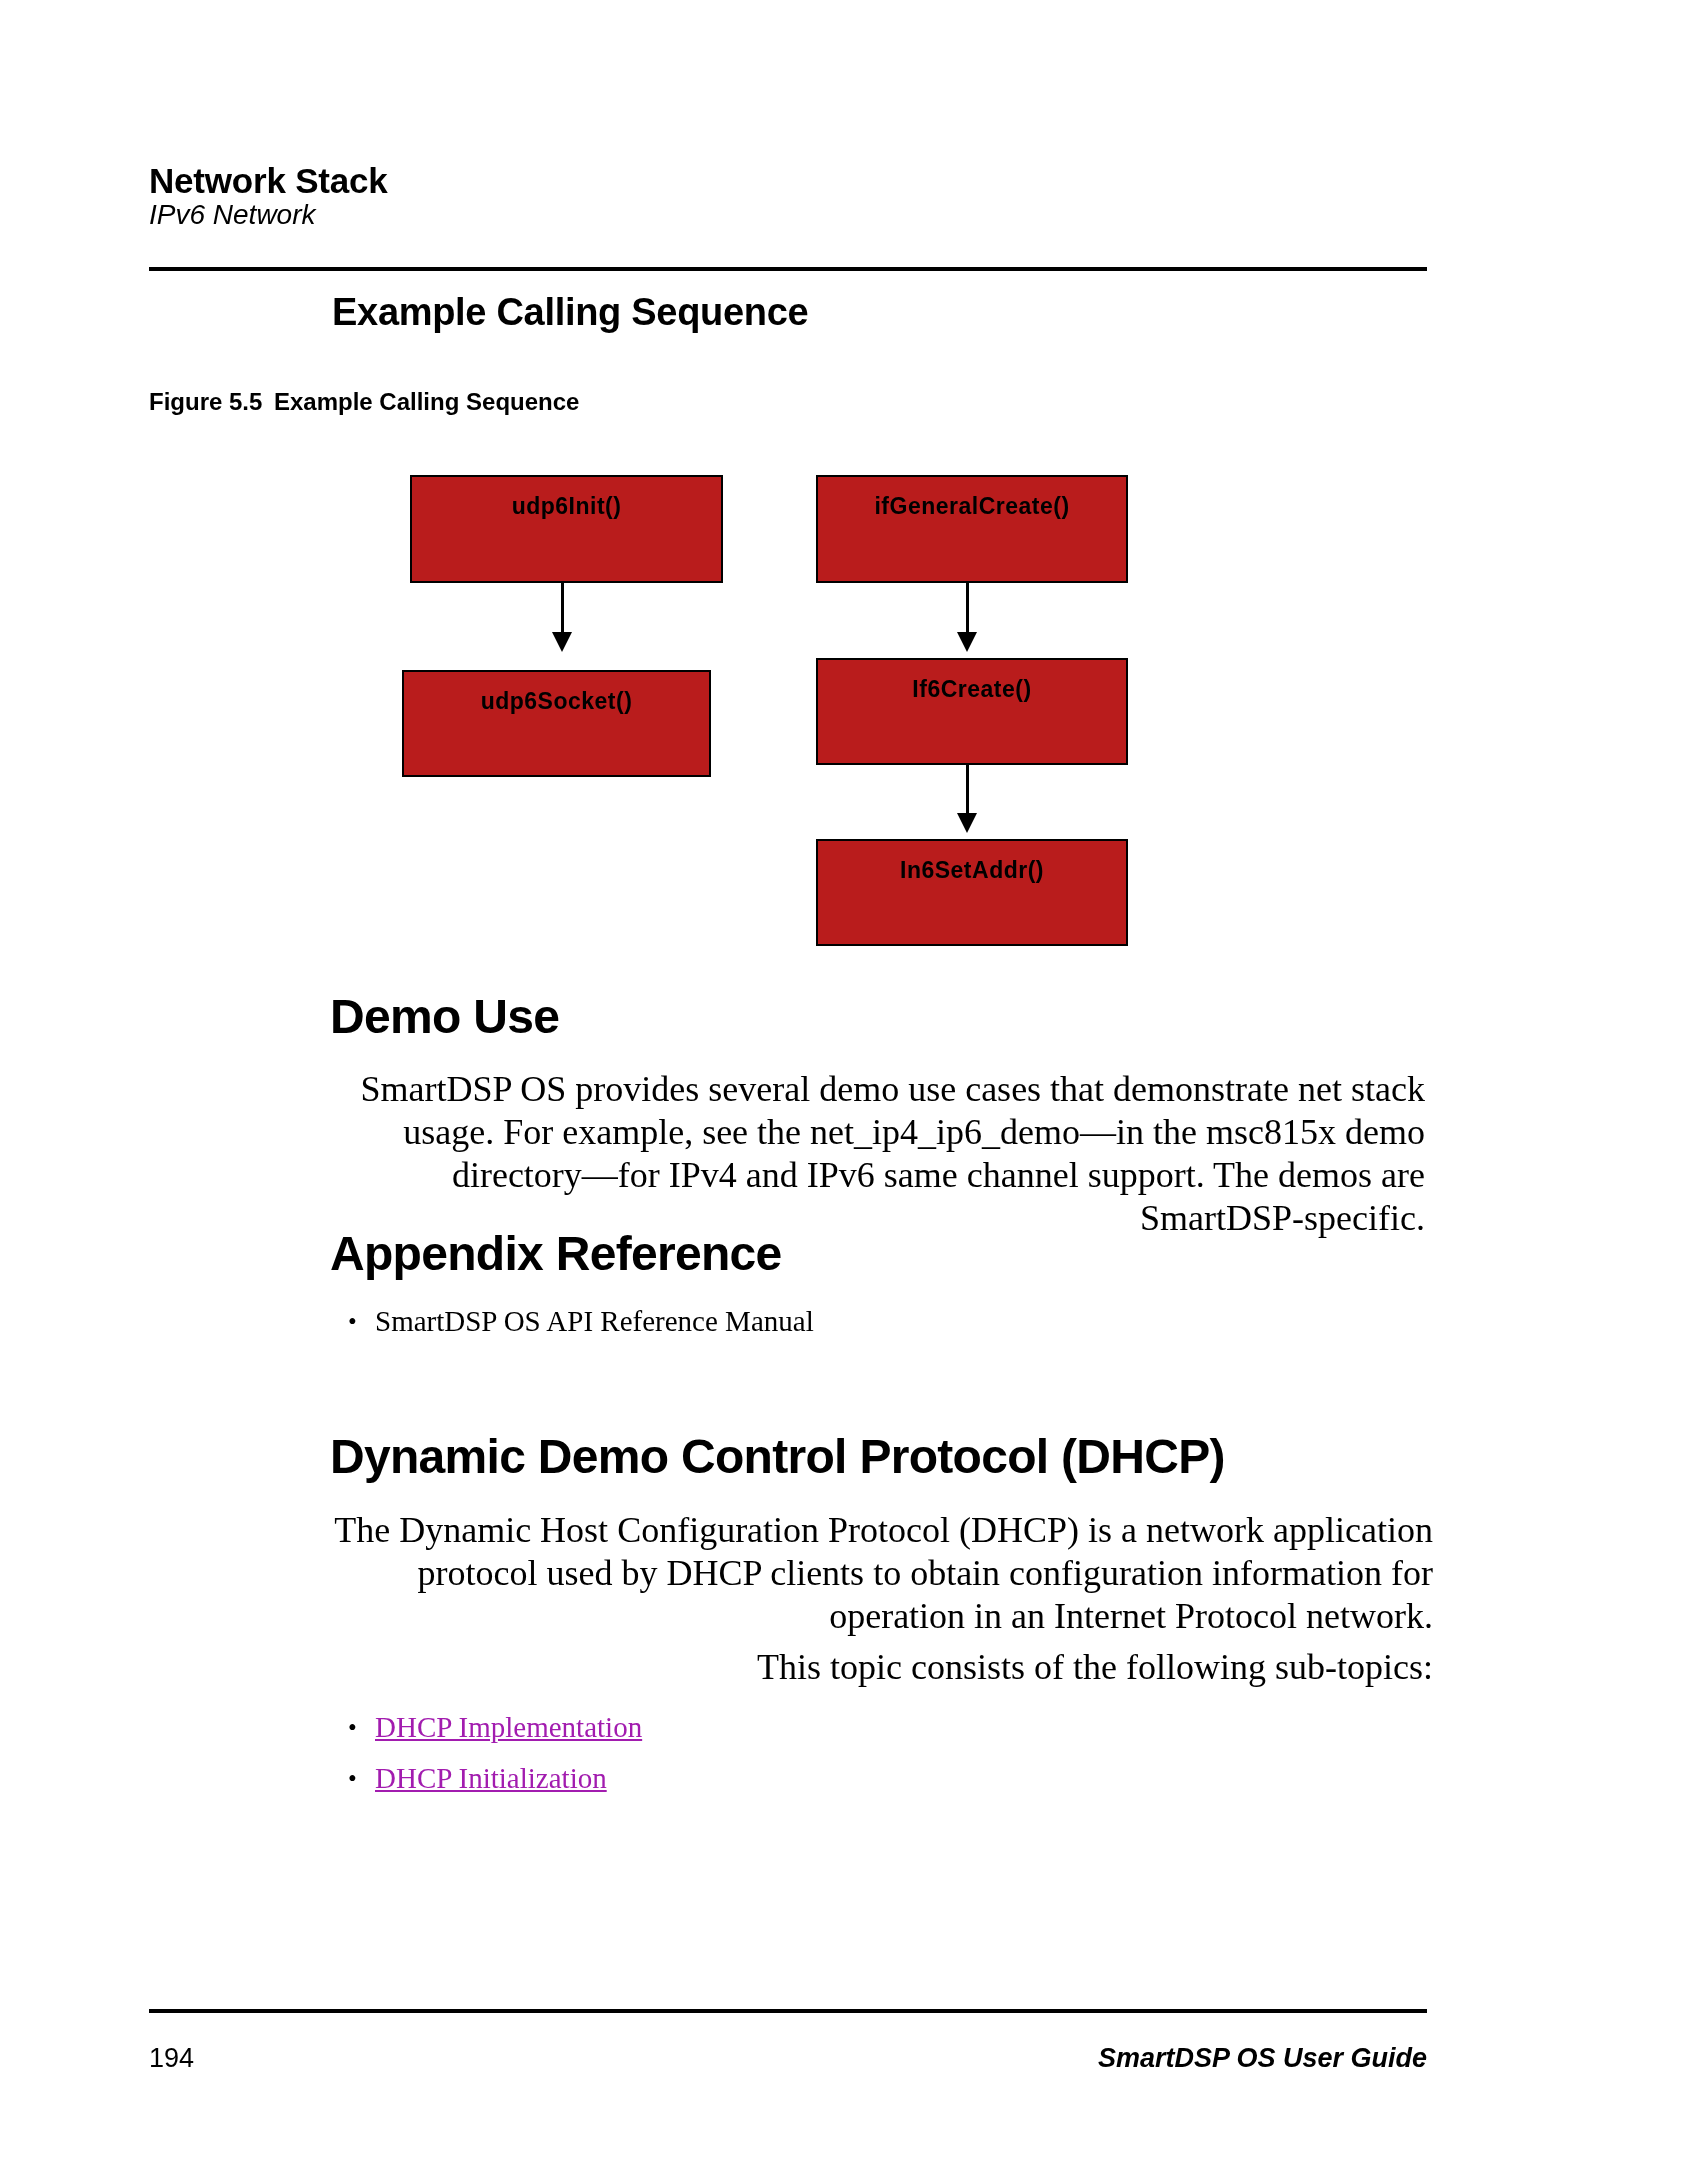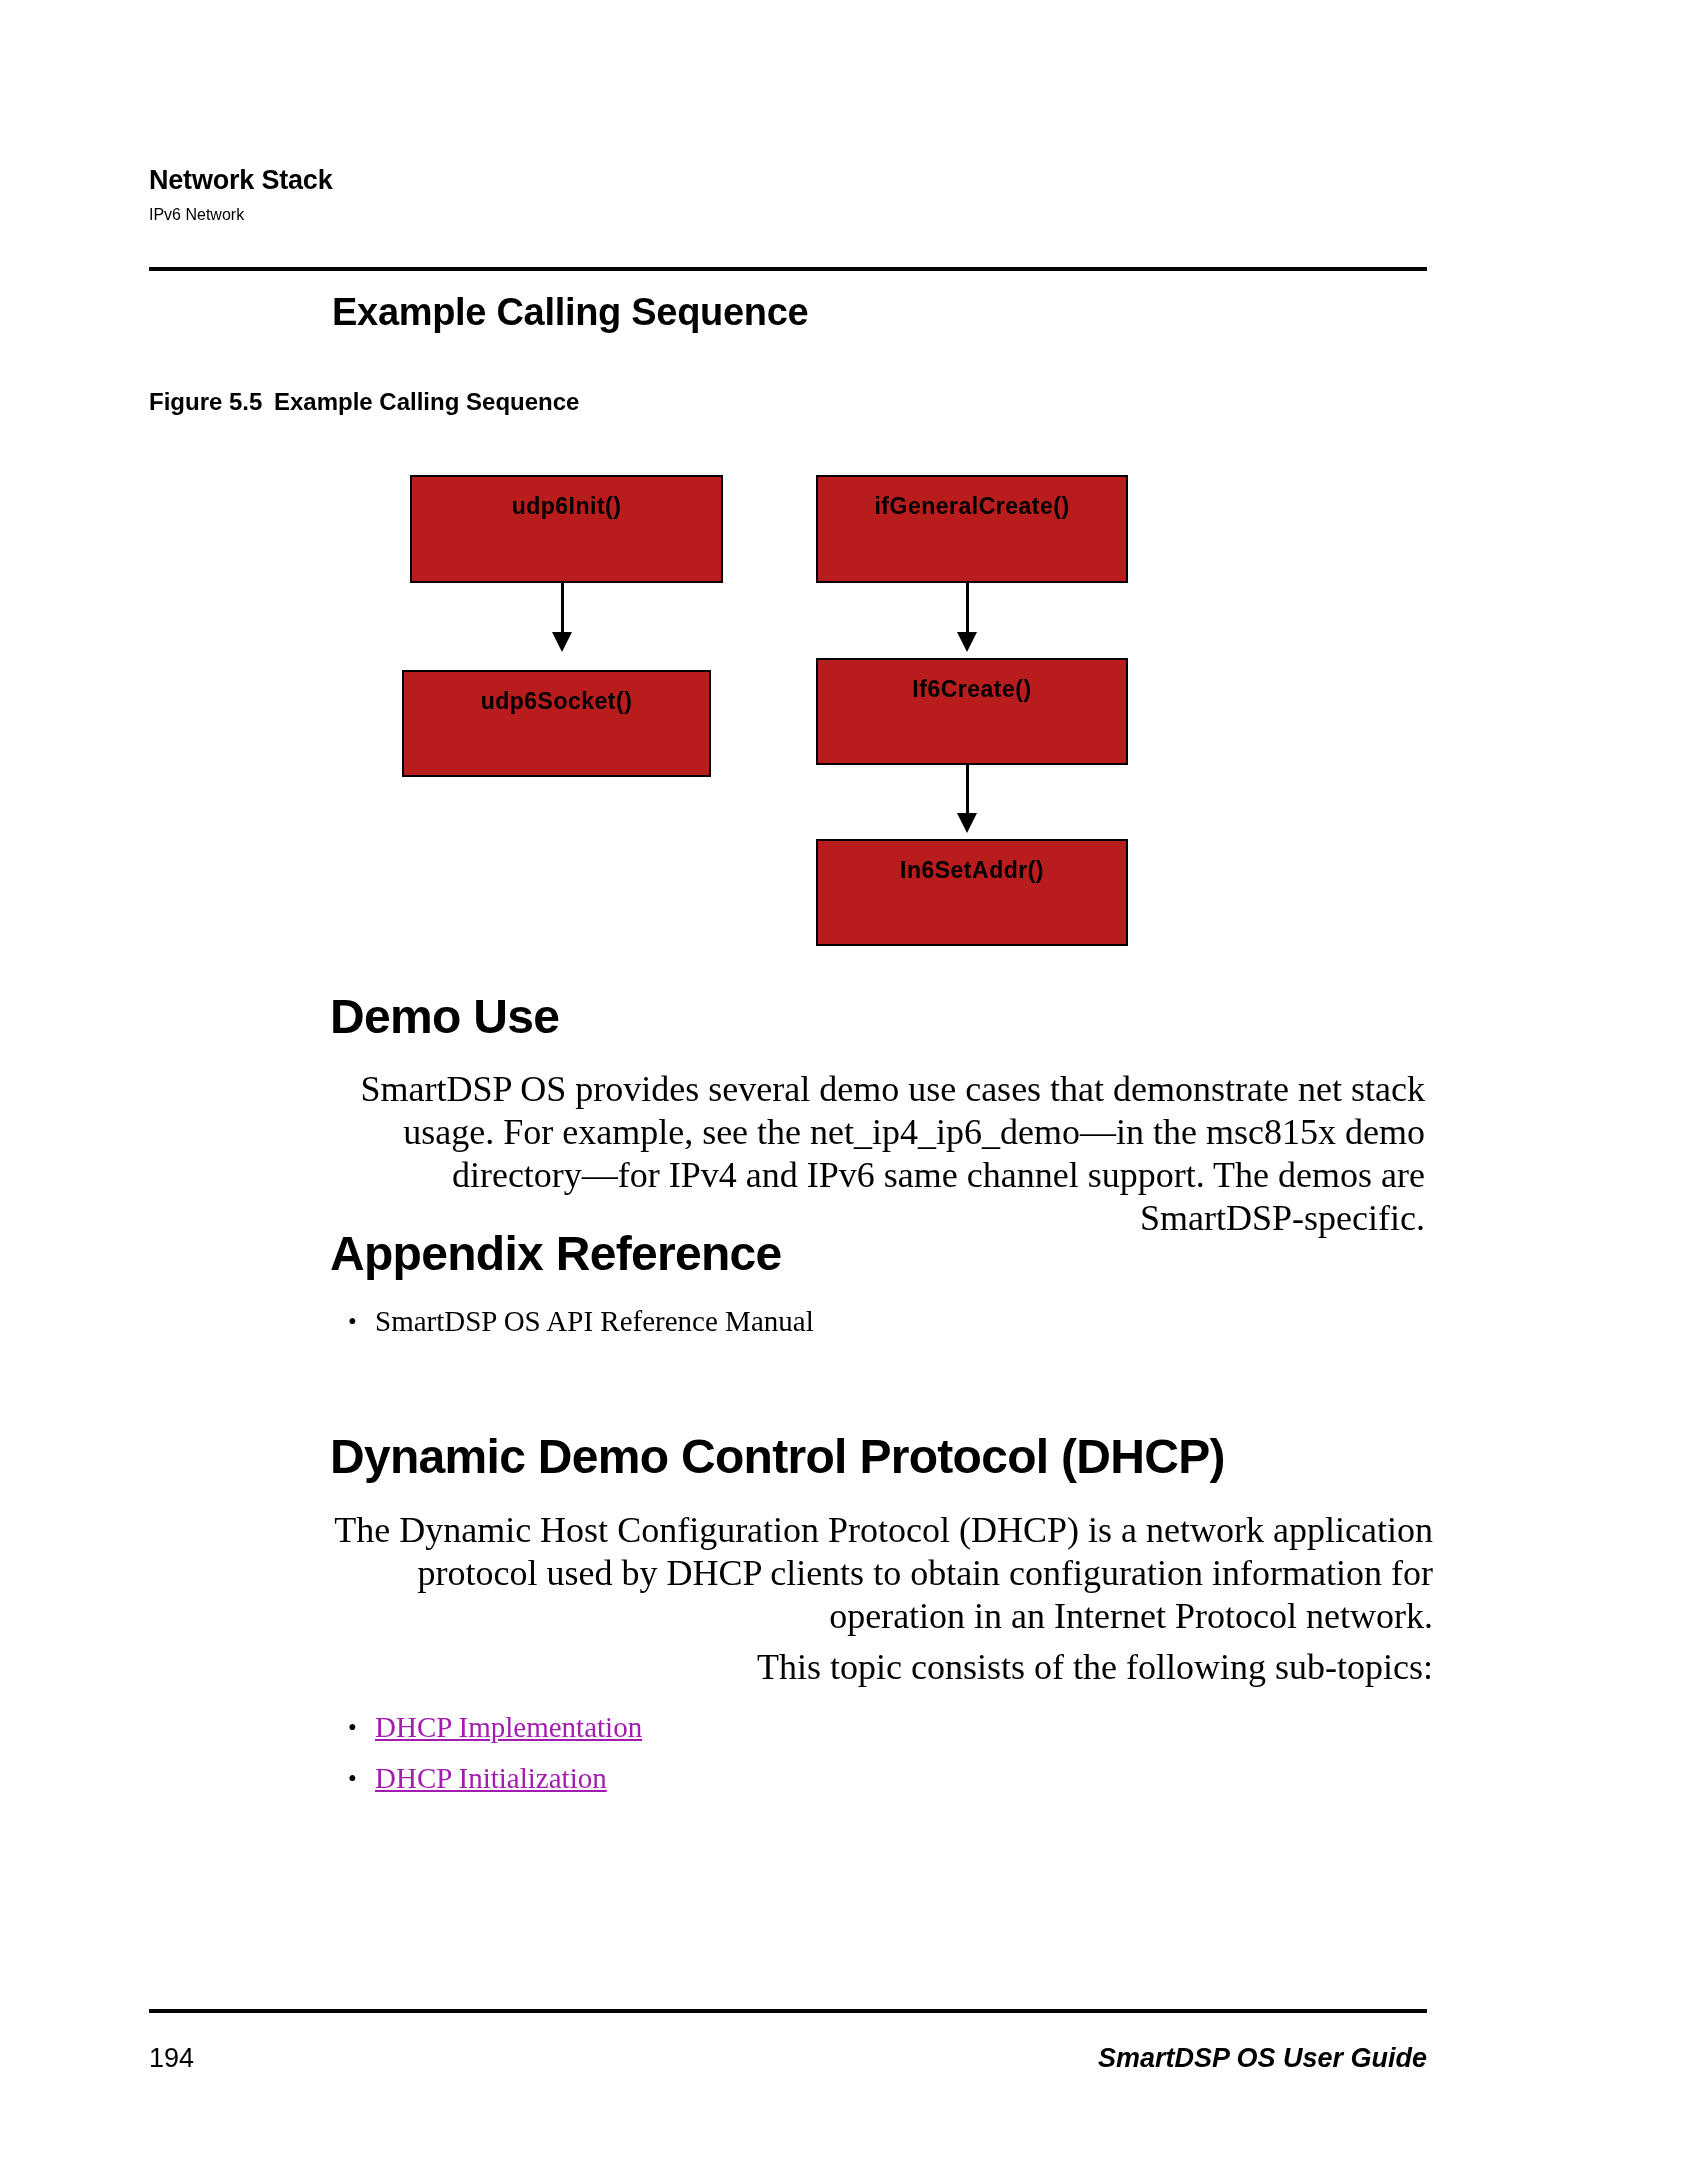--- a/index.html
+++ b/index.html
@@ -22,27 +22,28 @@
   
   .running-head {
     position: absolute;
     left: 149px;
     top: 164px;
     width: 1281px;
   }
   .running-head .chapter {
     font-family: "Liberation Sans", "DejaVu Sans", sans-serif;
     font-weight: bold;
-    font-size: 27px;
+    font-size: 35px;
     line-height: 33px;
     letter-spacing: -0.2px;
   }
   .running-head .section {
     font-family: "Liberation Sans", "DejaVu Sans", sans-serif;
-    font-size: 16px;
+    font-style: italic;
+    font-size: 28px;
     line-height: 31.5px;
     margin-top: 1.7px;
   }
   .rule-top {
     position: absolute;
     left: 149px;
     top: 267px;
     width: 1278px;
     height: 4.1px;
     background: #000000;

